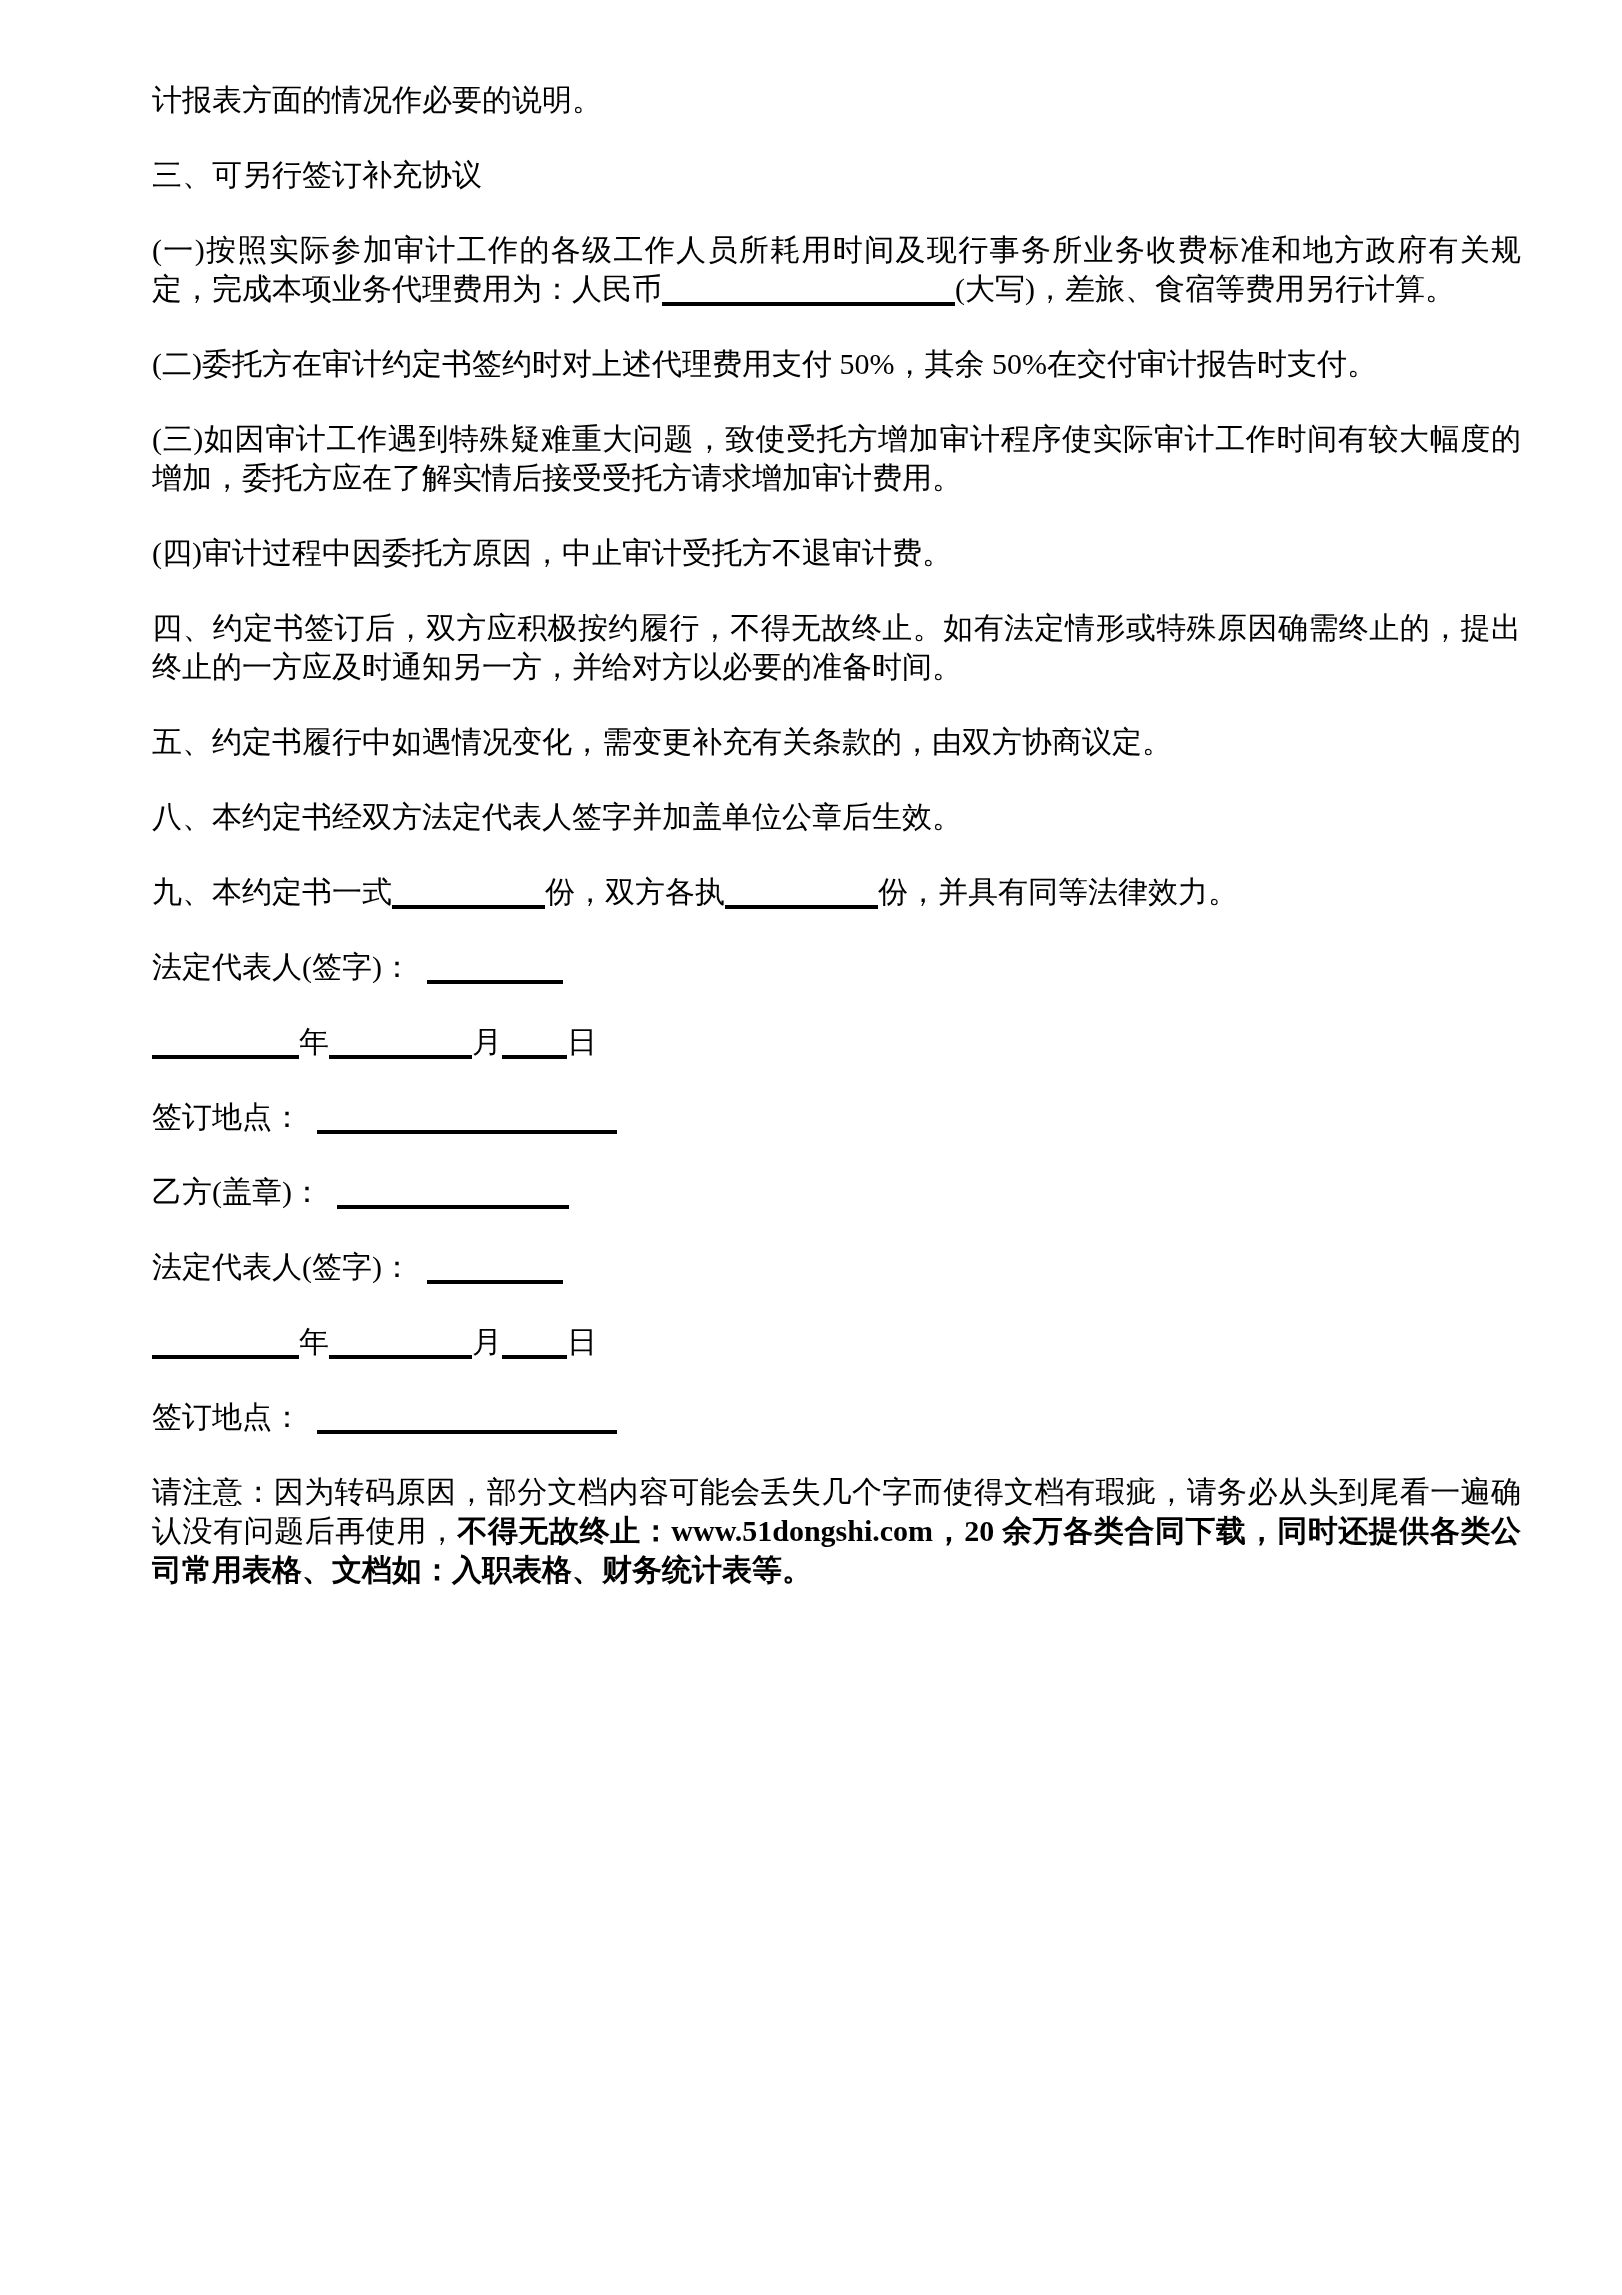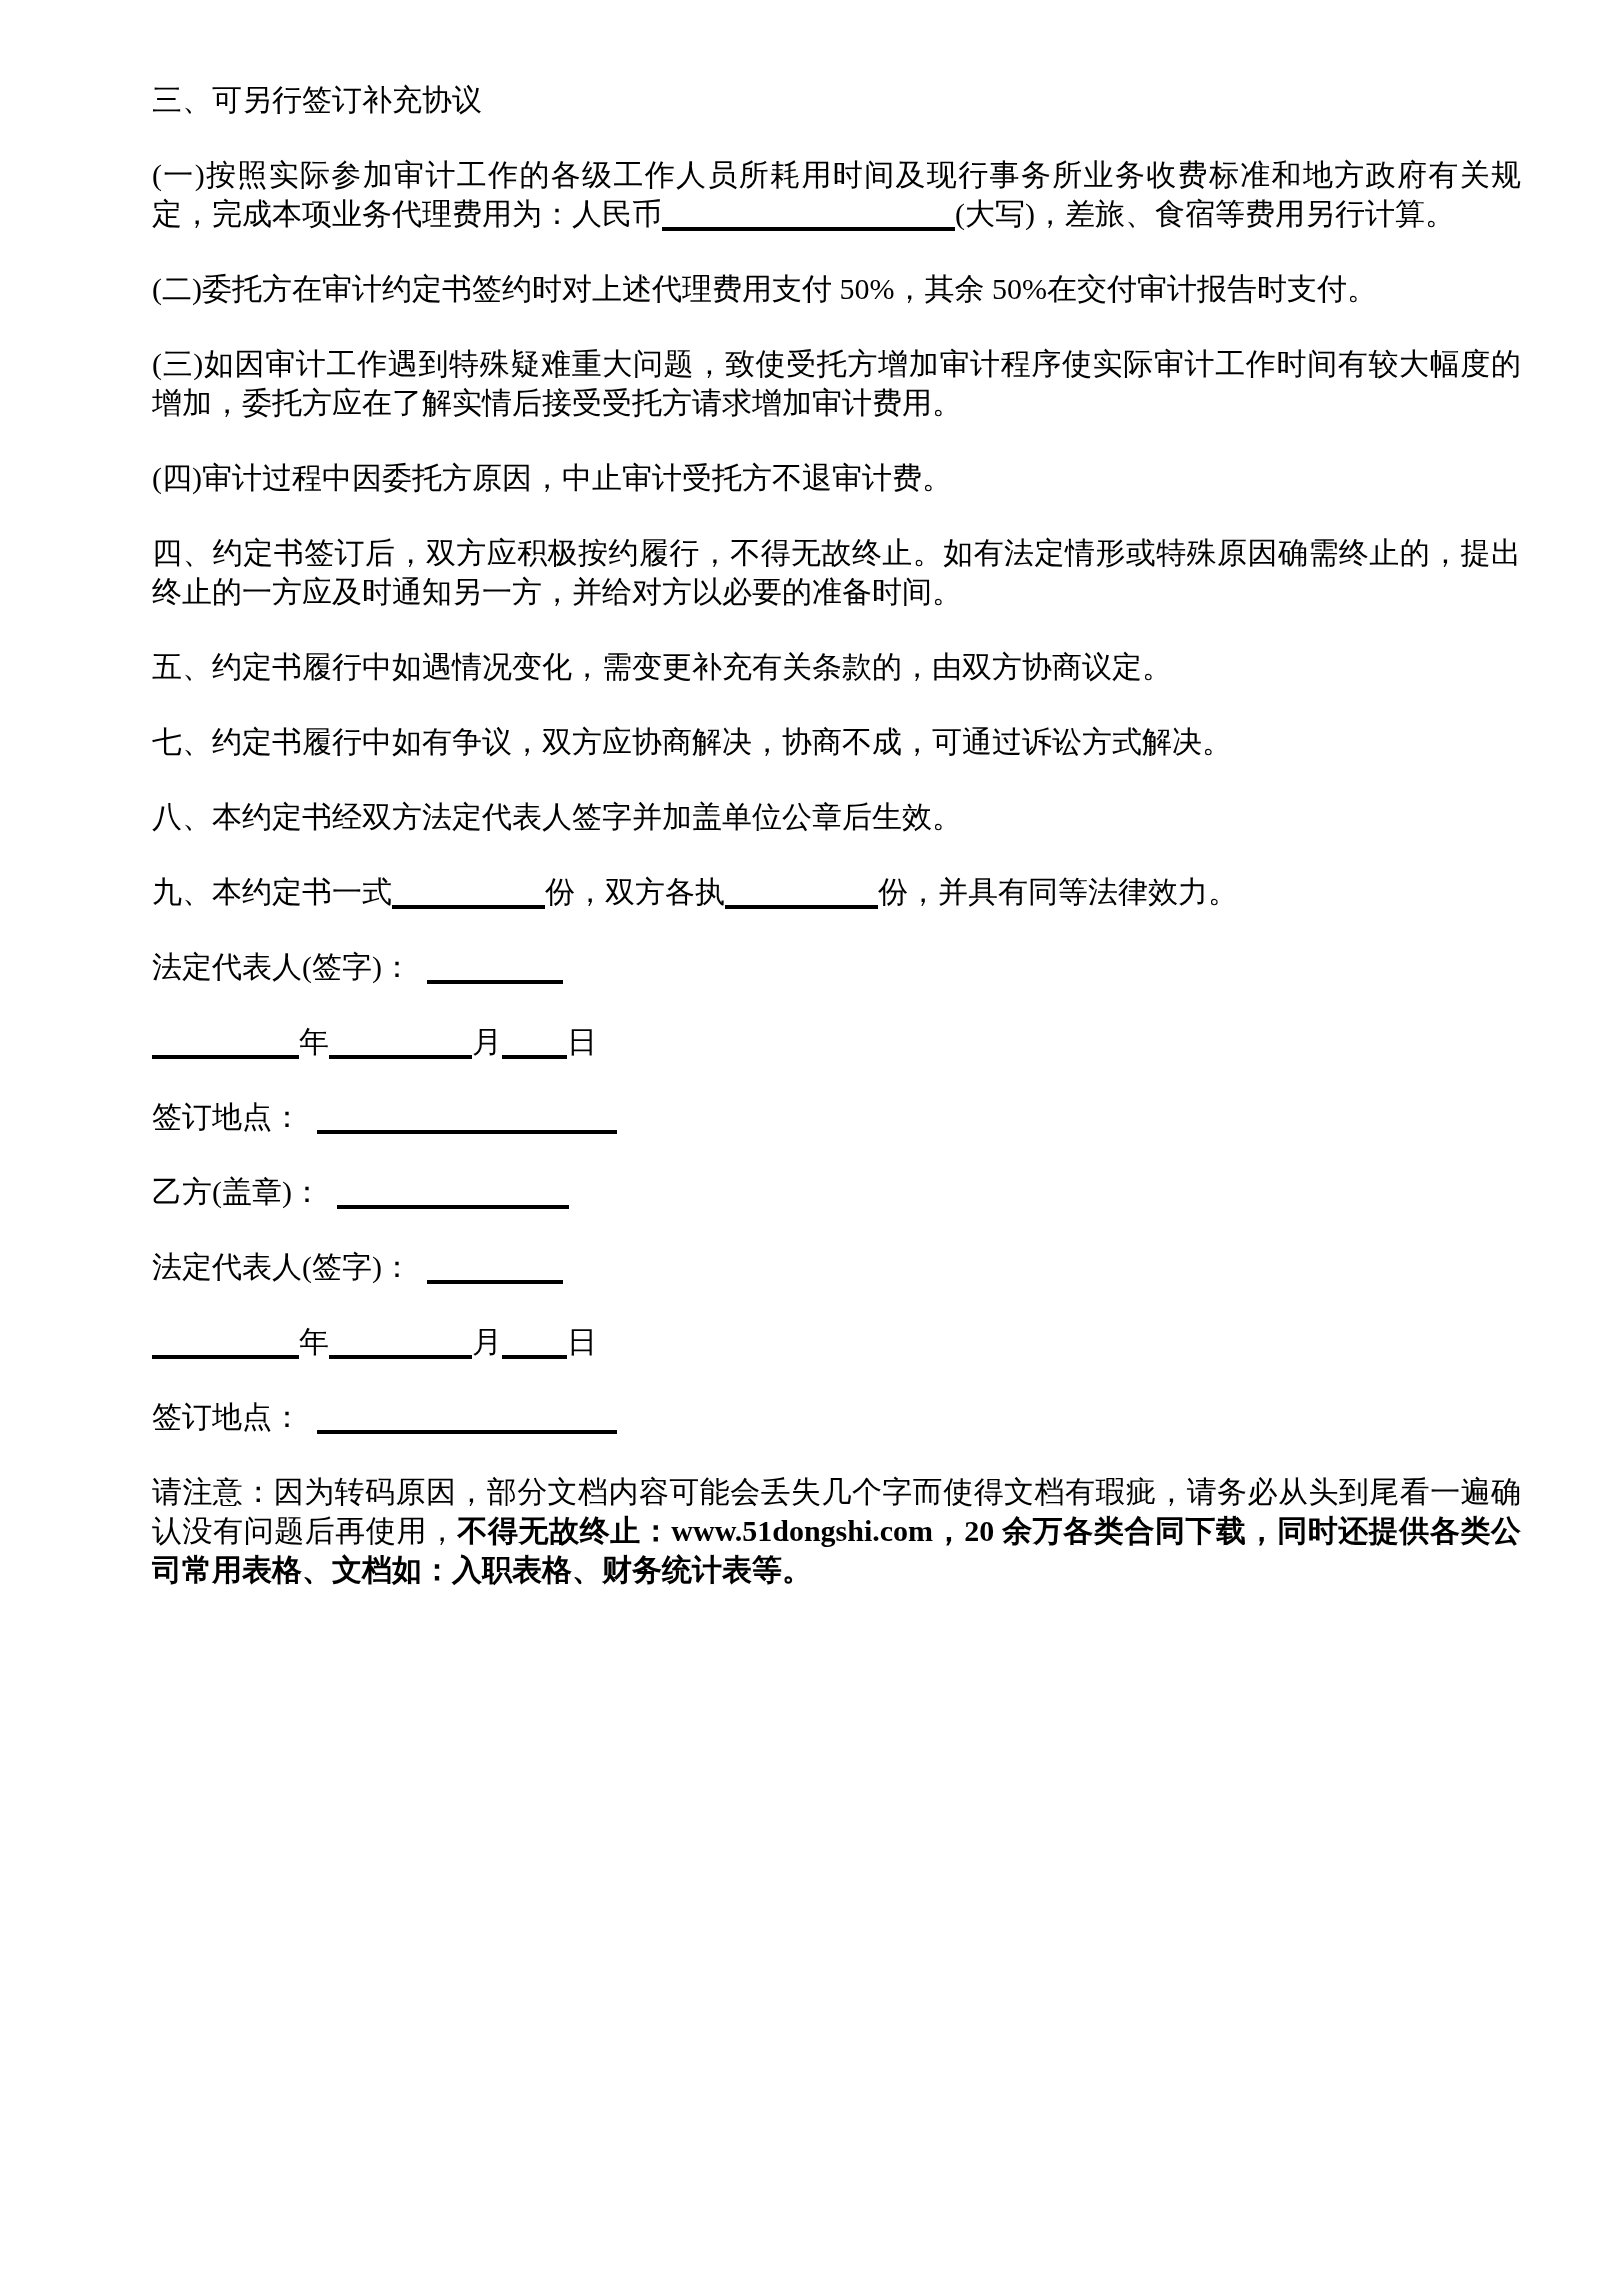--- a/index.html
+++ b/index.html
@@ -34,38 +34,38 @@
   }
   .bold {
     font-weight: 700;
   }
 </style>
 </head>
 <body>
 
 <div class="page">
 
+  <p>计报表方面的情况作必要的说明。</p>
 
 
   <p>三、可另行签订补充协议</p>
 
   <p><span>(一)按照实际参加审计工作的各级工作人员所耗用时间及现行事务所业务收费标准和地方政府有关规定，完成本项业务代理费用为：人民币</span><span class="blank" style="width:293px;"></span><span>(大写)，差旅、食宿等费用另行计算。</span></p>
 
   <p>(二)委托方在审计约定书签约时对上述代理费用支付 50%，其余 50%在交付审计报告时支付。</p>
 
   <p>(三)如因审计工作遇到特殊疑难重大问题，致使受托方增加审计程序使实际审计工作时间有较大幅度的增加，委托方应在了解实情后接受受托方请求增加审计费用。</p>
 
   <p>(四)审计过程中因委托方原因，中止审计受托方不退审计费。</p>
 
   <p>四、约定书签订后，双方应积极按约履行，不得无故终止。如有法定情形或特殊原因确需终止的，提出终止的一方应及时通知另一方，并给对方以必要的准备时间。</p>
 
   <p>五、约定书履行中如遇情况变化，需变更补充有关条款的，由双方协商议定。</p>
 
 
-  <p>七、约定书履行中如有争议，双方应协商解决，协商不成，可通过诉讼方式解决。</p>
 
   <p>八、本约定书经双方法定代表人签字并加盖单位公章后生效。</p>
 
   <p><span>九、本约定书一式</span><span class="blank" style="width:153px;"></span><span>份，双方各执</span><span class="blank" style="width:153px;"></span><span>份，并具有同等法律效力。</span></p>
 
 
 
   <p><span>法定代表人(签字)：</span><span class="blank gap" style="width:136px;"></span></p>
 
   <p><span class="blank" style="width:147px;"></span><span>年</span><span class="blank" style="width:143px;"></span><span>月</span><span class="blank" style="width:65px;"></span><span>日</span></p>

